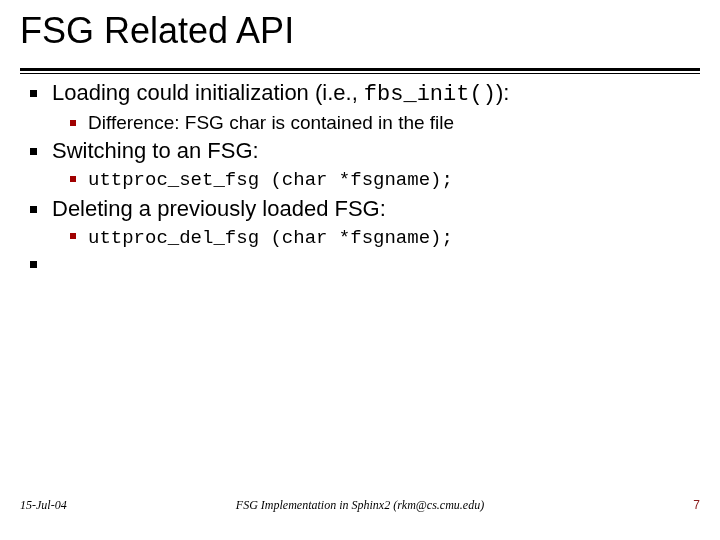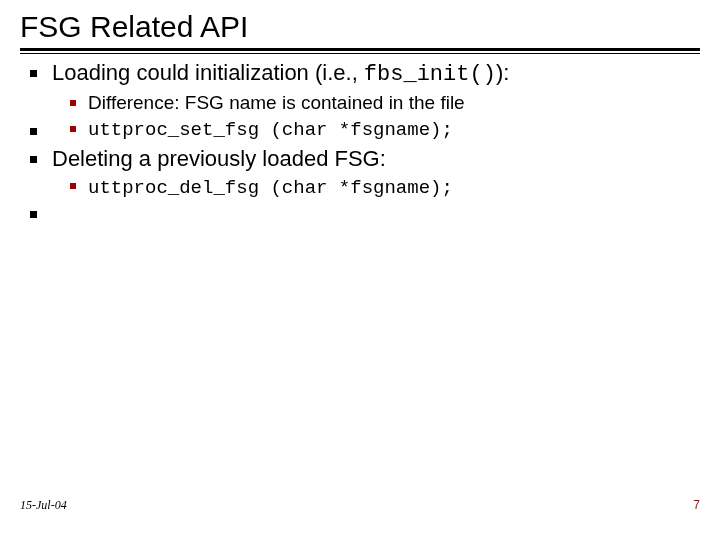--- a/index.html
+++ b/index.html
@@ -13,24 +13,24 @@
     overflow: hidden;
   }
   .slide {
     box-sizing: border-box;
     width: 720px;
     height: 540px;
     padding: 10px 20px 0 20px;
     position: relative;
   }
   .title {
-    font-size: 30px;
+    font-size: 36px;
     font-family: Arial, sans-serif;
     color: #000;
-    margin: 0 0 4px 0;
+    margin: 0 0 16px 0;
     font-weight: normal;
   }
   .rule-thick {
     border: none;
     border-top: 3px solid #000;
     margin: 0 0 2px 0;
   }
   .rule-thin {
     border: none;
     border-top: 1px solid #000;
@@ -109,27 +109,28 @@
   <h1 class="title">FSG Related API</h1>
   <hr class="rule-thick">
   <hr class="rule-thin">
 
   <ul class="outer">
 
     <li>
       <span>Loading could initialization (i.e., </span><span class="mono">fbs_init()</span><span>):</span>
       <ul class="inner">
         <li>
-          <span>Difference: FSG name is contained in the file</span>
+          <span>Difference: FSG char is contained in the file</span>
         </li>
       </ul>
     </li>
 
 
     <li>
+      <span>Switching to an FSG:</span>
       <ul class="inner">
         <li>
           <span class="mono">uttproc_set_fsg (char *fsgname);</span>
         </li>
       </ul>
     </li>
 
     <li>
       <span>Deleting a previously loaded FSG:</span>
       <ul class="inner">
@@ -141,16 +142,17 @@
 
     <li style="list-style:none; padding:0; margin:0;">
         <div class="gap"></div>
       </li>
 
 
   </ul>
 
   <div class="footer">
     <span class="date">15-Jul-04</span>
+    <span class="mid">FSG Implementation in Sphinx2 (rkm@cs.cmu.edu)</span>
     <span class="pg">7</span>
   </div>
 
 </div>
 
 </body></html>

